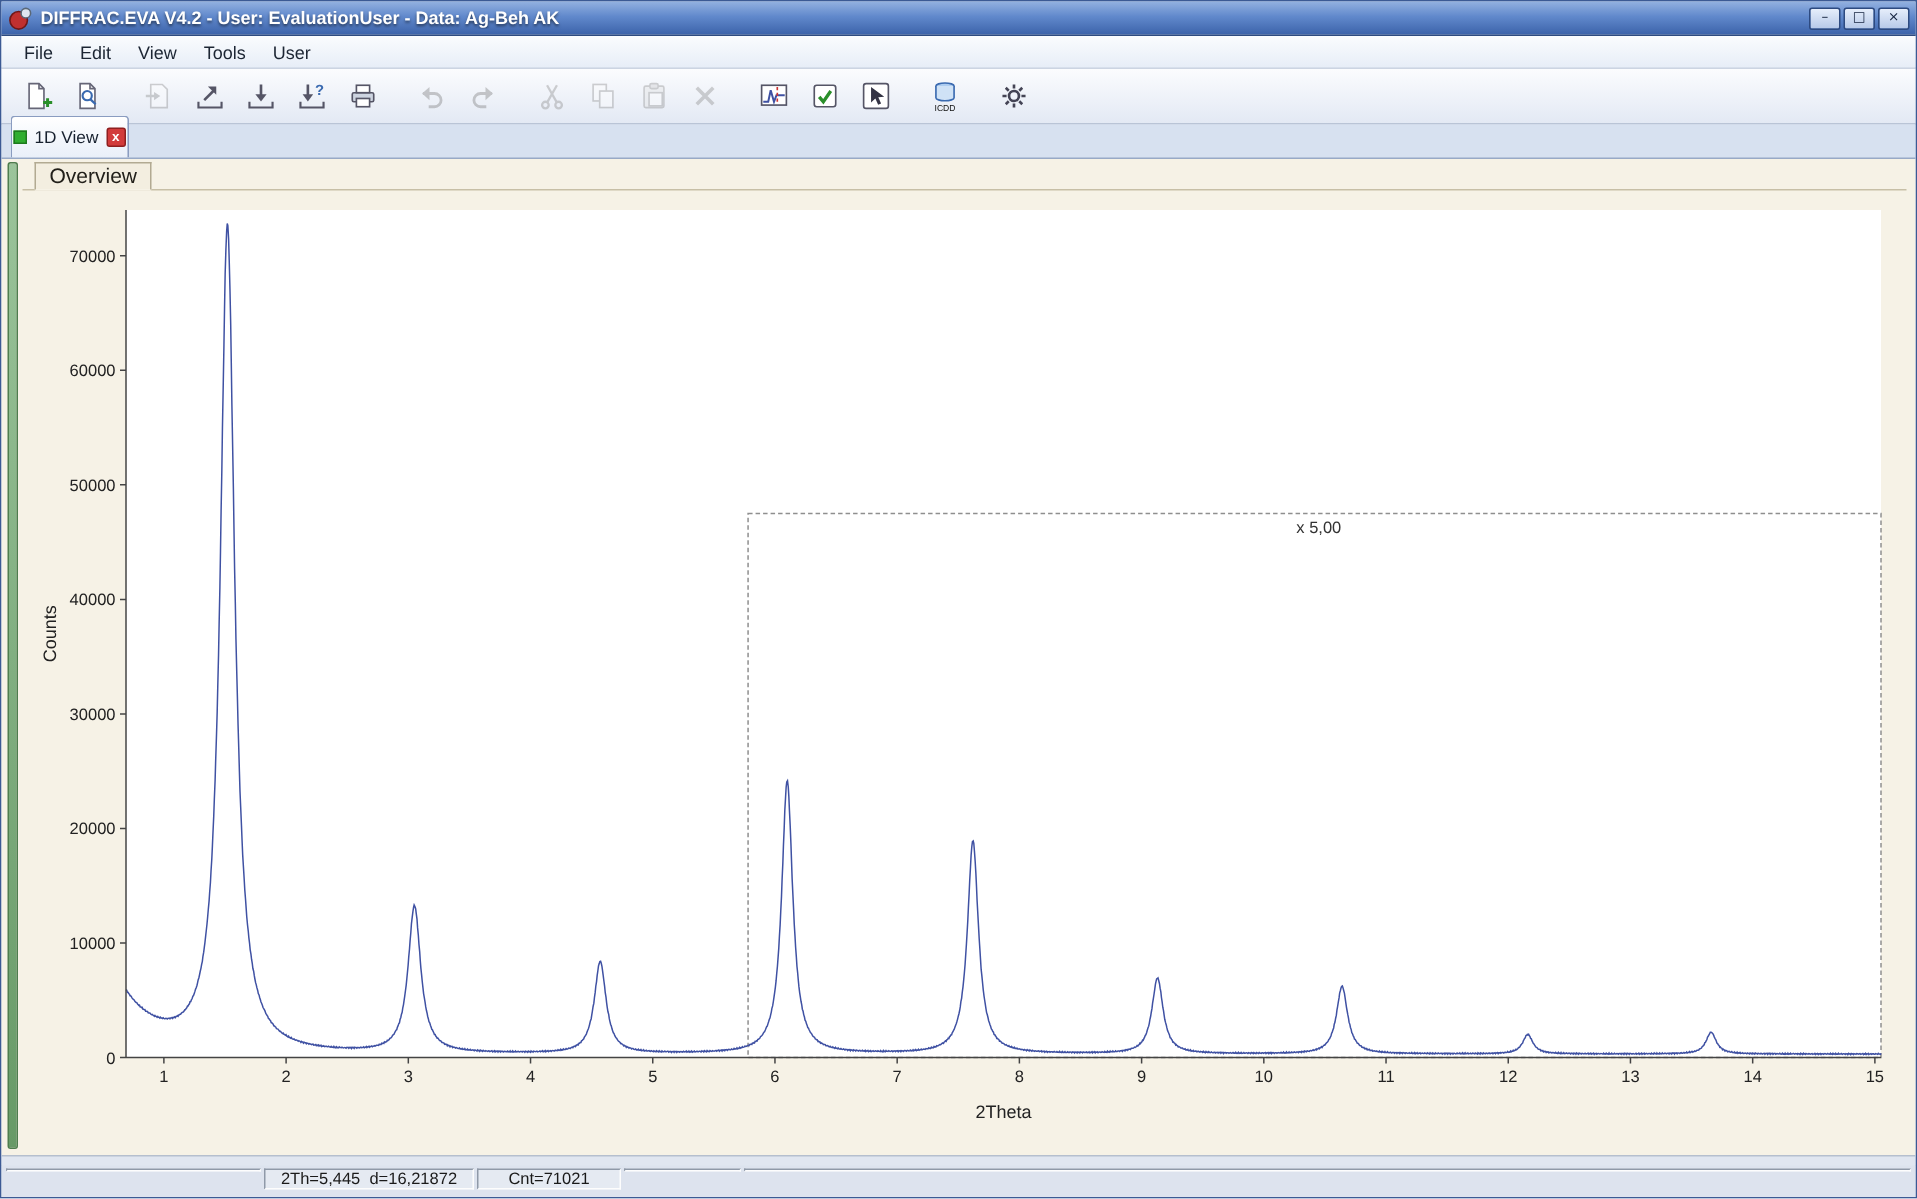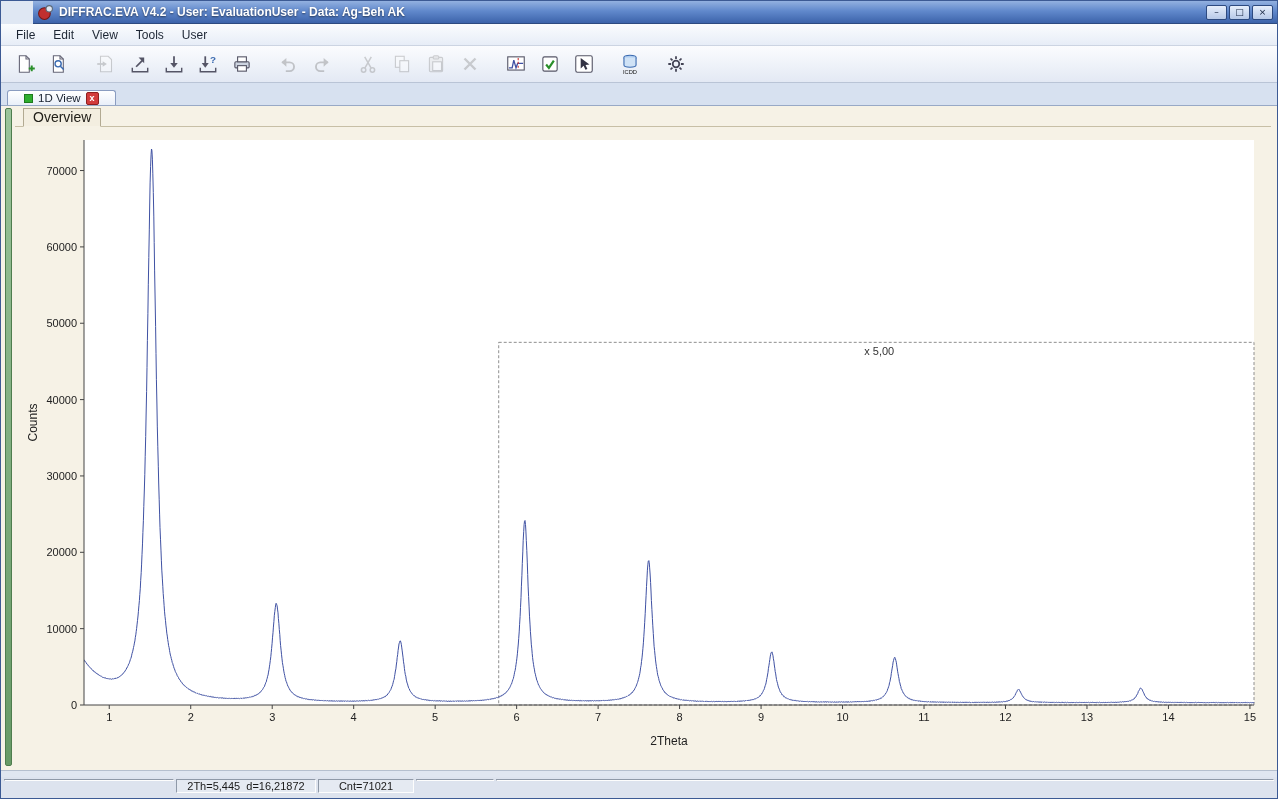--- a/index.html
+++ b/index.html
@@ -14,21 +14,20 @@
     border:1px solid #3c5a94;
     display:flex; flex-direction:column;
     background:#dfe7f3;
   }
   
   .titlebar {
     height:23px; flex:0 0 23px;
     background:linear-gradient(180deg,#93b1e0 0%,#6189cc 45%,#3c63aa 100%);
     display:flex; align-items:center; padding:0 4px;
     border-bottom:1px solid #2d4a80;
-    margin-left:32px;
   }
   .app-icon { width:17px; height:17px; margin-right:5px; display:flex; }
   .title-text {
     color:#fff; font-size:12px; font-weight:bold;
     text-shadow:0 1px 2px rgba(0,0,0,.55);
     flex:1; white-space:nowrap; overflow:hidden;
   }
   .win-controls { display:flex; gap:2px; }
   .winbtn {
     width:21px; height:15px; font-size:9px; line-height:12px;
@@ -61,21 +60,21 @@
   .tbtn.disabled { opacity:.38; filter:grayscale(1); }
   .tbtn svg { display:block; }
   
   .tabbar {
     height:23px; flex:0 0 23px;
     background:#d7e1f0;
     border-bottom:1px solid #98a9c6;
     display:flex; align-items:flex-end; padding-left:6px;
   }
   .tab {
-    height:15px; padding:0 16px;
+    height:28px; padding:0 1px;
     background:linear-gradient(#ffffff,#e9eff9);
     border:1px solid #8a9cc0; border-bottom:none;
     border-radius:3px 3px 0 0;
     display:flex; align-items:center; gap:5px;
     font-size:11.5px; color:#17202e;
   }
   .tab-icon { width:9px; height:9px; background:#2fae2f; border:1px solid #1e7a1e; }
   .tab-close {
     width:13px; height:13px; background:#d23b3b; border:1px solid #8f1f1f;
     border-radius:2px; color:#fff; font-size:9px; line-height:11px;

